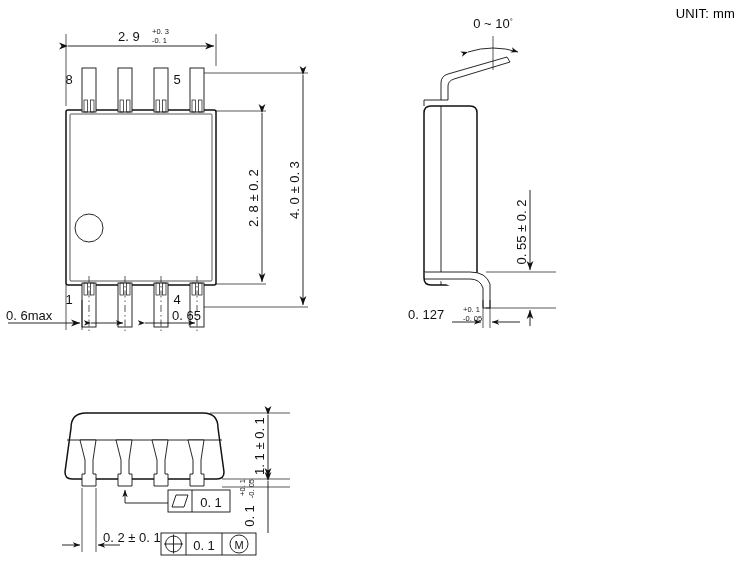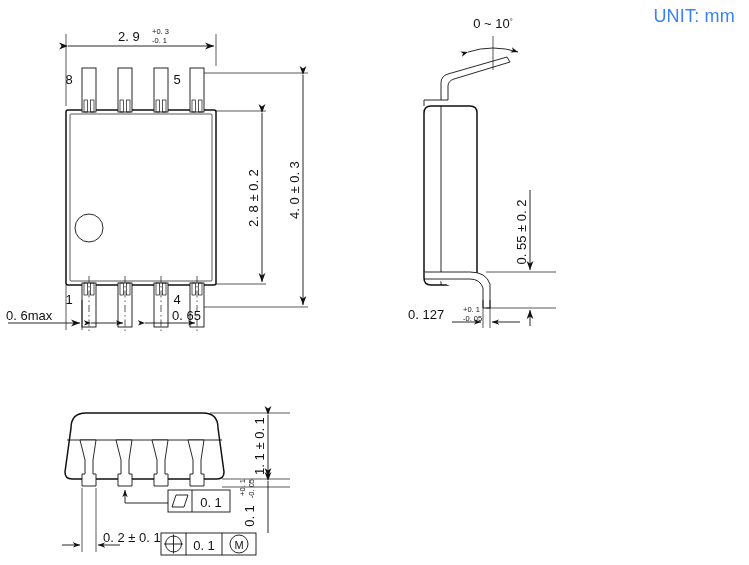--- a/index.html
+++ b/index.html
@@ -9,21 +9,21 @@
     background:#ffffff;
     font-family:"Liberation Sans", sans-serif;
     color:#1a1a1a;
     overflow:hidden;
     position:relative;
   }
   #sheet{position:absolute;inset:0;}
   svg{display:block;}
   .unit-label{
     position:absolute;top:6px;right:14px;
-    font-size:18px;letter-spacing:.2px;color:#3b82f6;
+    font-size:13px;letter-spacing:.2px;color:#000000;
   }
   
   .dim{font-family:"Liberation Sans", sans-serif;font-size:13px;fill:#111;}
   .dim-sm{font-family:"Liberation Sans", sans-serif;font-size:7.5px;fill:#111;}
   .ln{stroke:#111;fill:none;}
   .thick{stroke-width:1.5;}
   .thin{stroke-width:0.9;}
   .xthin{stroke-width:0.7;}
   .dash{stroke-dasharray:7 3 1.5 3;}
   .fillw{fill:#ffffff;}

